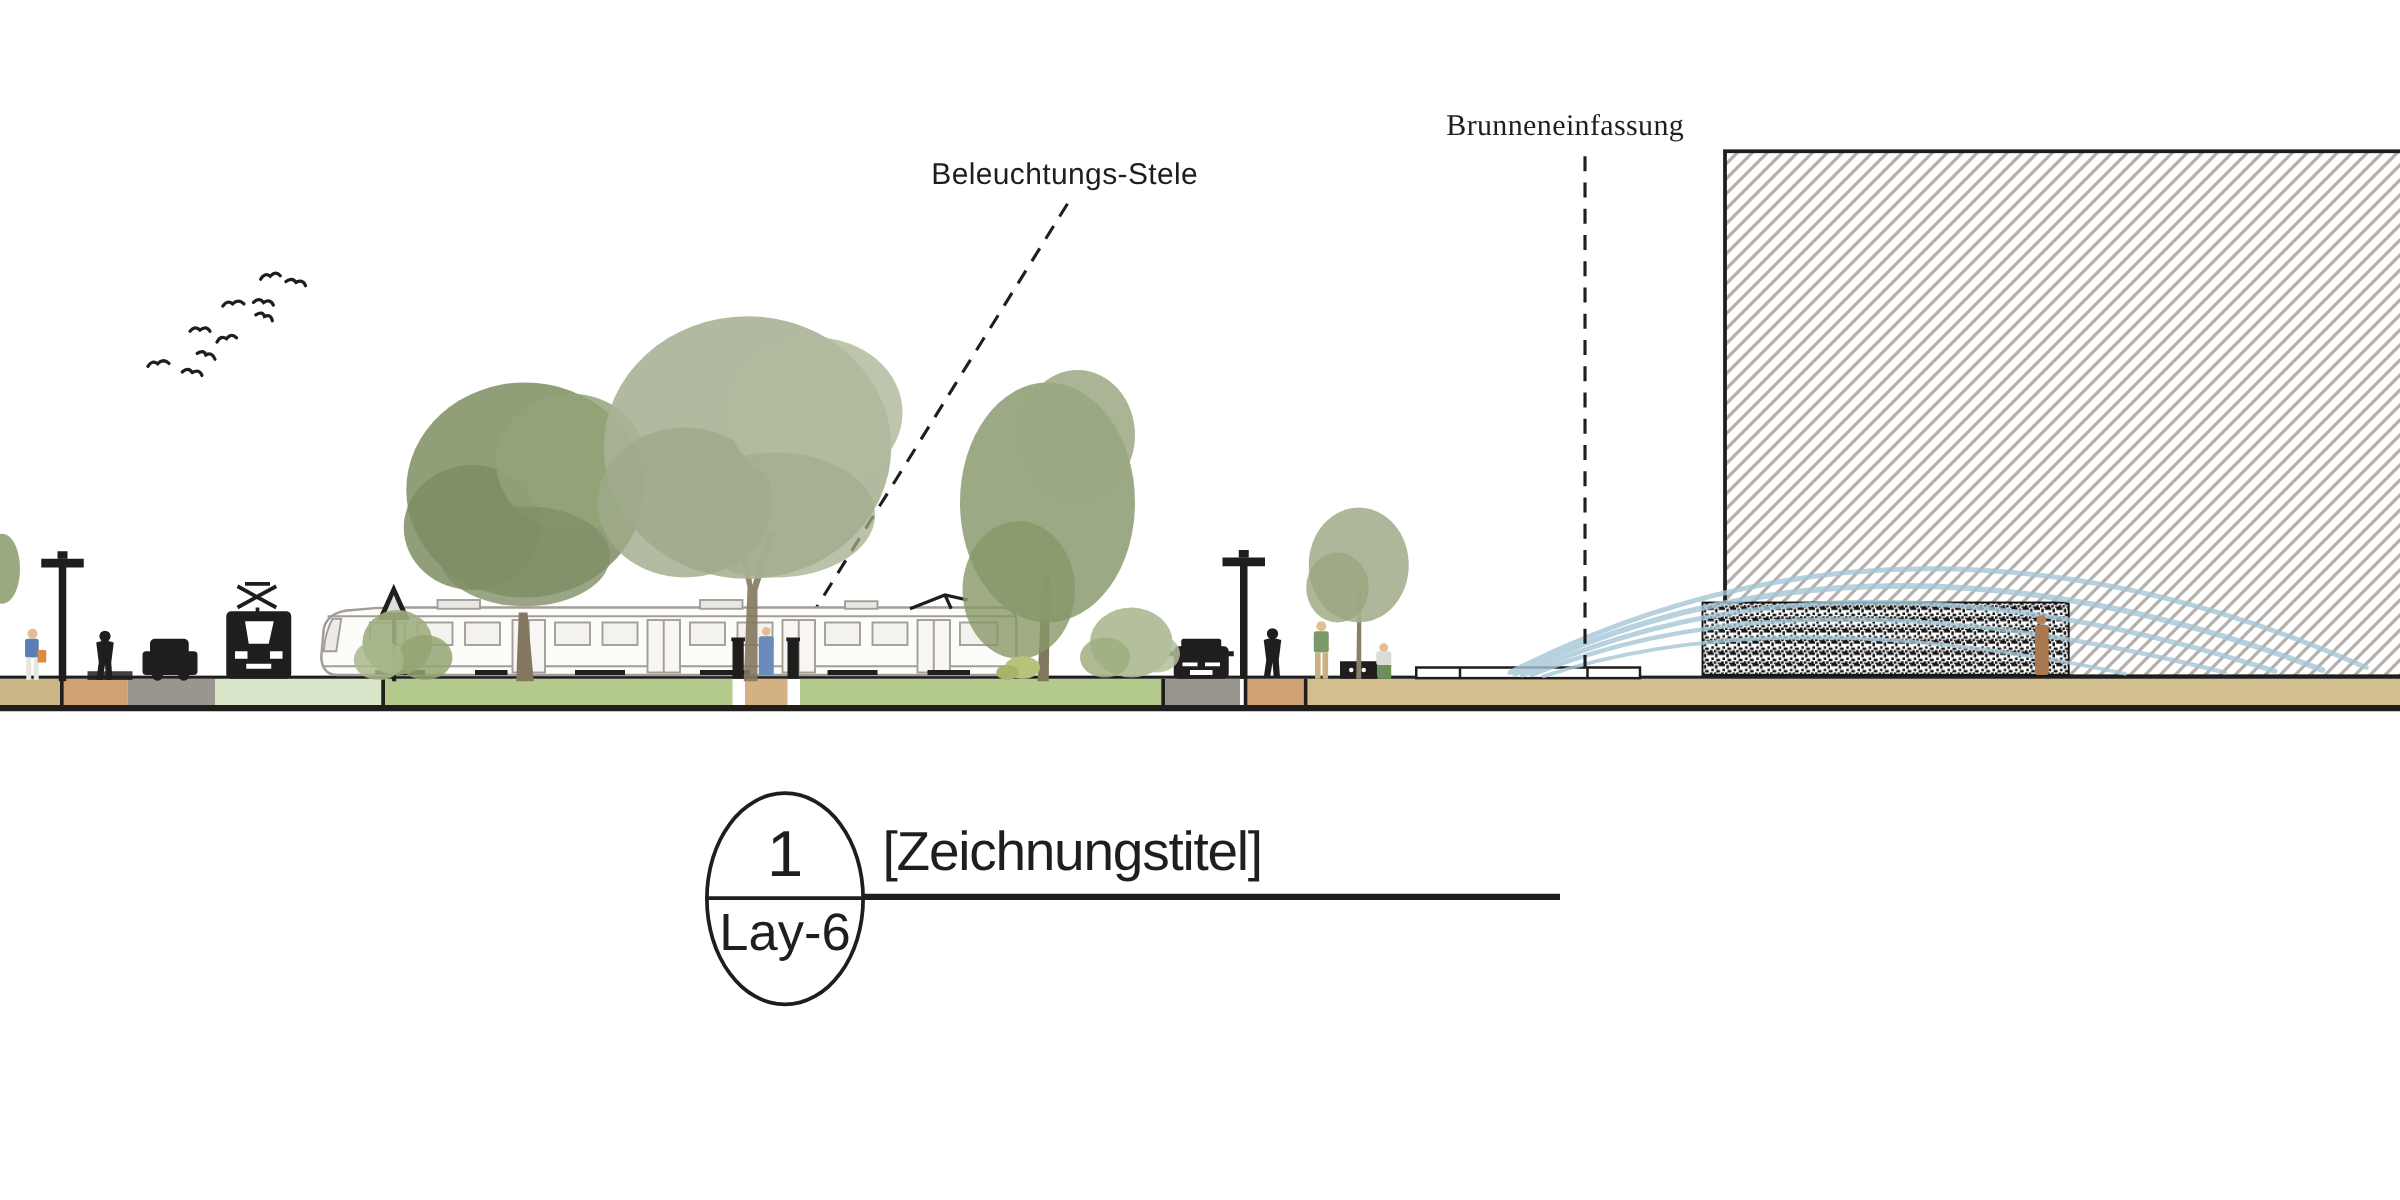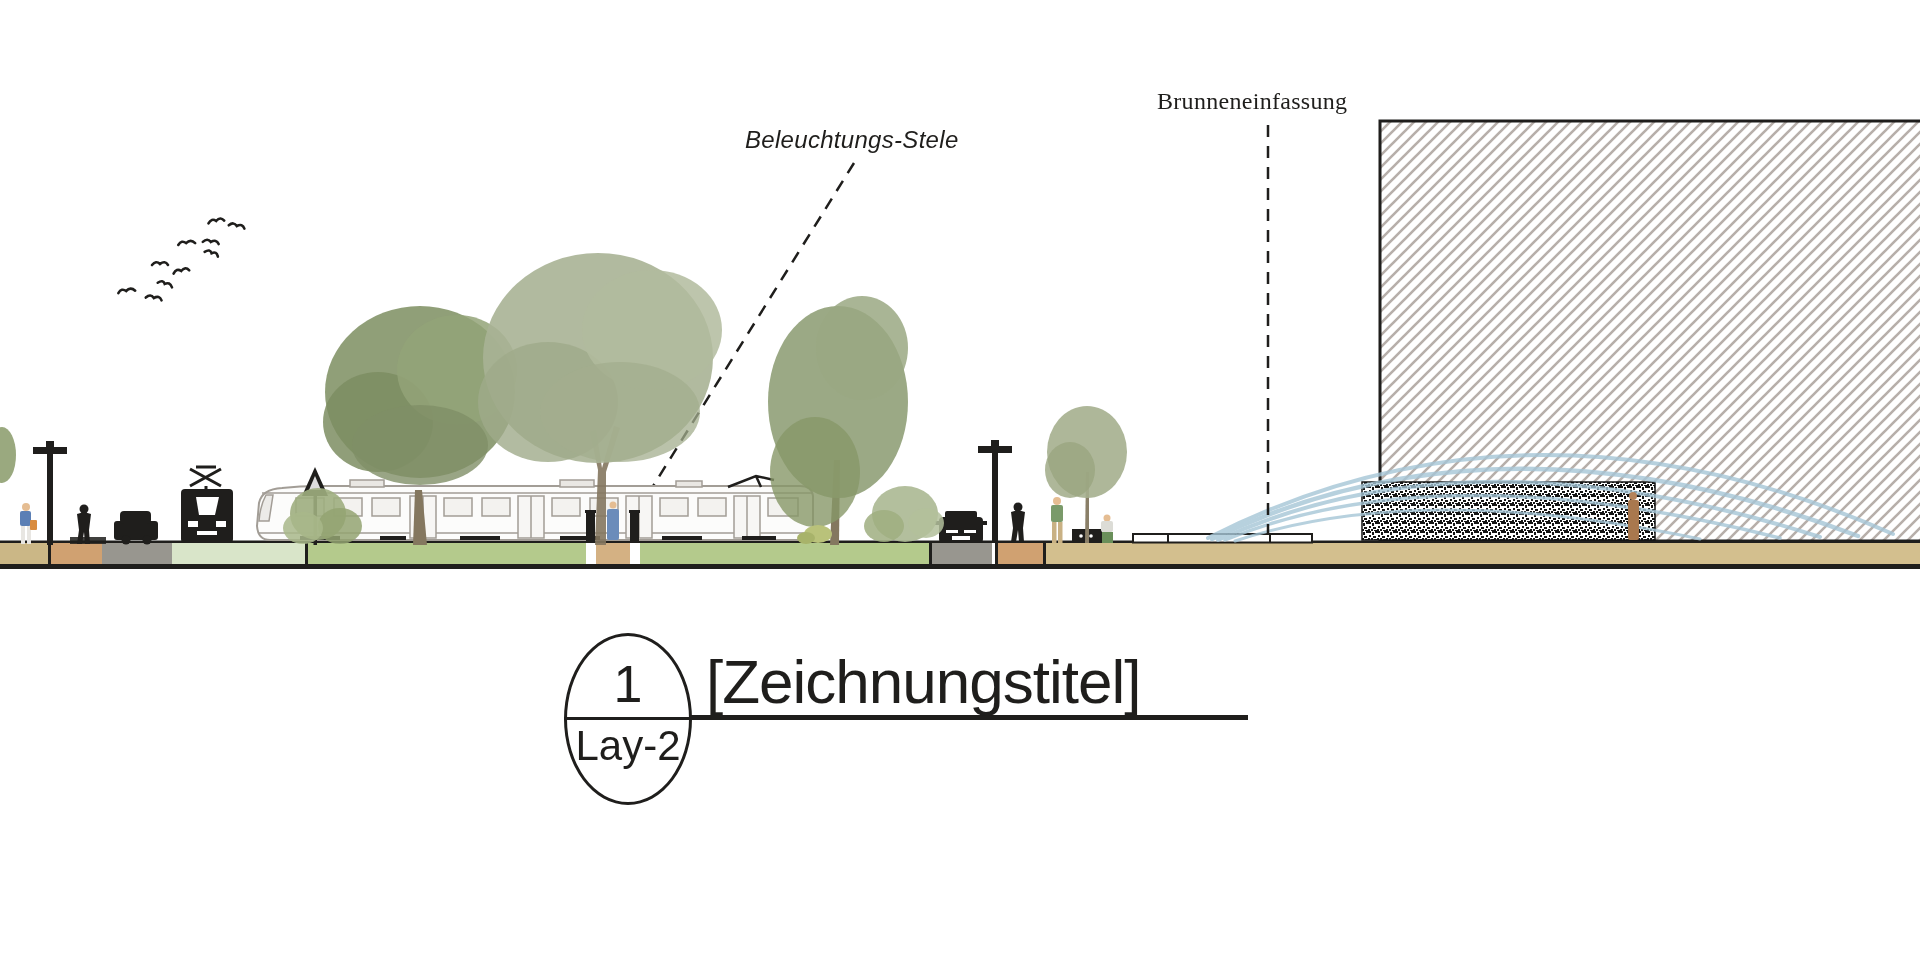--- a/index.html
+++ b/index.html
@@ -1,30 +1,30 @@
 <!DOCTYPE html>
 <html style="--canvas_bg: #ffffff; --ink: #1f1e1c; --hatch_line: #b7afaa; --water_blue: #a6c6d7; --band_tan: #cbb786; --band_orange: #d0a171; --band_gray: #98968f; --band_pale_green: #d9e5c9; --band_green: #b4ca8c; --plaza_tan: #d3bf8e; --tan_patch: #d4b183; --tree_dark: #87976c; --tree_light: #a9b295; --tree_mid: #90a078; --trunk: #84775f; --tram_line: #a29d96; --skin: #e5bd92; --person_blue: #5b7fb5; --person_green: #7a9a6a; --bag_orange: #d98c3f; --stipple_black: #141414;"><head>
 <meta charset="utf-8">
 <style>
   html,body{margin:0;padding:0;background:#fff;}
   .stage{position:relative;width:1920px;height:960px;background:var(--canvas_bg,#fff);overflow:hidden;
          font-family:"Liberation Sans", sans-serif;color:var(--ink,#1f1e1c);}
   .stage svg{position:absolute;left:0;top:0;}
   .label{position:absolute;font-size:24px;letter-spacing:.3px;white-space:nowrap;color:var(--ink);}
-  .lbl-beleuchtung{left:745px;top:126px;font-style:italic;}
+  .lbl-beleuchtung{left:745px;top:126px;}
   .lbl-brunnen{left:1157px;top:88px;font-family:Liberation Serif, serif;}
   .callout-ellipse{position:absolute;left:564px;top:633px;width:128px;height:172px;
                    border:3px solid var(--ink);border-radius:50%;background:#fff;box-sizing:border-box;}
   .callout-divider{position:absolute;left:564px;top:717px;width:128px;height:3px;background:var(--ink);}
   .callout-underline{position:absolute;left:690px;top:715px;width:558px;height:5px;background:var(--ink);}
   .callout-number{position:absolute;left:564px;top:658px;width:128px;text-align:center;
                   font-size:52px;line-height:52px;}
   .callout-sheet{position:absolute;left:564px;top:724px;width:128px;text-align:center;
                  font-size:42px;line-height:44px;}
-  .drawing-title{position:absolute;left:706px;top:650px;font-size:62px;line-height:64px;
+  .drawing-title{position:absolute;left:706px;top:650px;font-size:44px;line-height:64px;
                  letter-spacing:-1px;color:var(--ink);white-space:nowrap;}
 </style>
 </head>
 <body>
 
 <div class="stage">
 
 <svg width="1920" height="960" viewBox="0 0 1920 960">
   <defs>
     <pattern id="hatch" width="12" height="12" patternUnits="userSpaceOnUse">
@@ -284,17 +284,17 @@
 </svg>
 
 <div class="label lbl-beleuchtung">Beleuchtungs-Stele</div>
 <div class="label lbl-brunnen">Brunneneinfassung</div>
 
 <div>
   <div class="callout-underline"></div>
   <div class="callout-ellipse"></div>
   <div class="callout-divider"></div>
   <div class="callout-number">1</div>
-  <div class="callout-sheet">Lay-2</div>
+  <div class="callout-sheet">Lay-6</div>
   <div class="drawing-title">[Zeichnungstitel]</div>
 </div>
 
 </div>
 
 </body></html>

